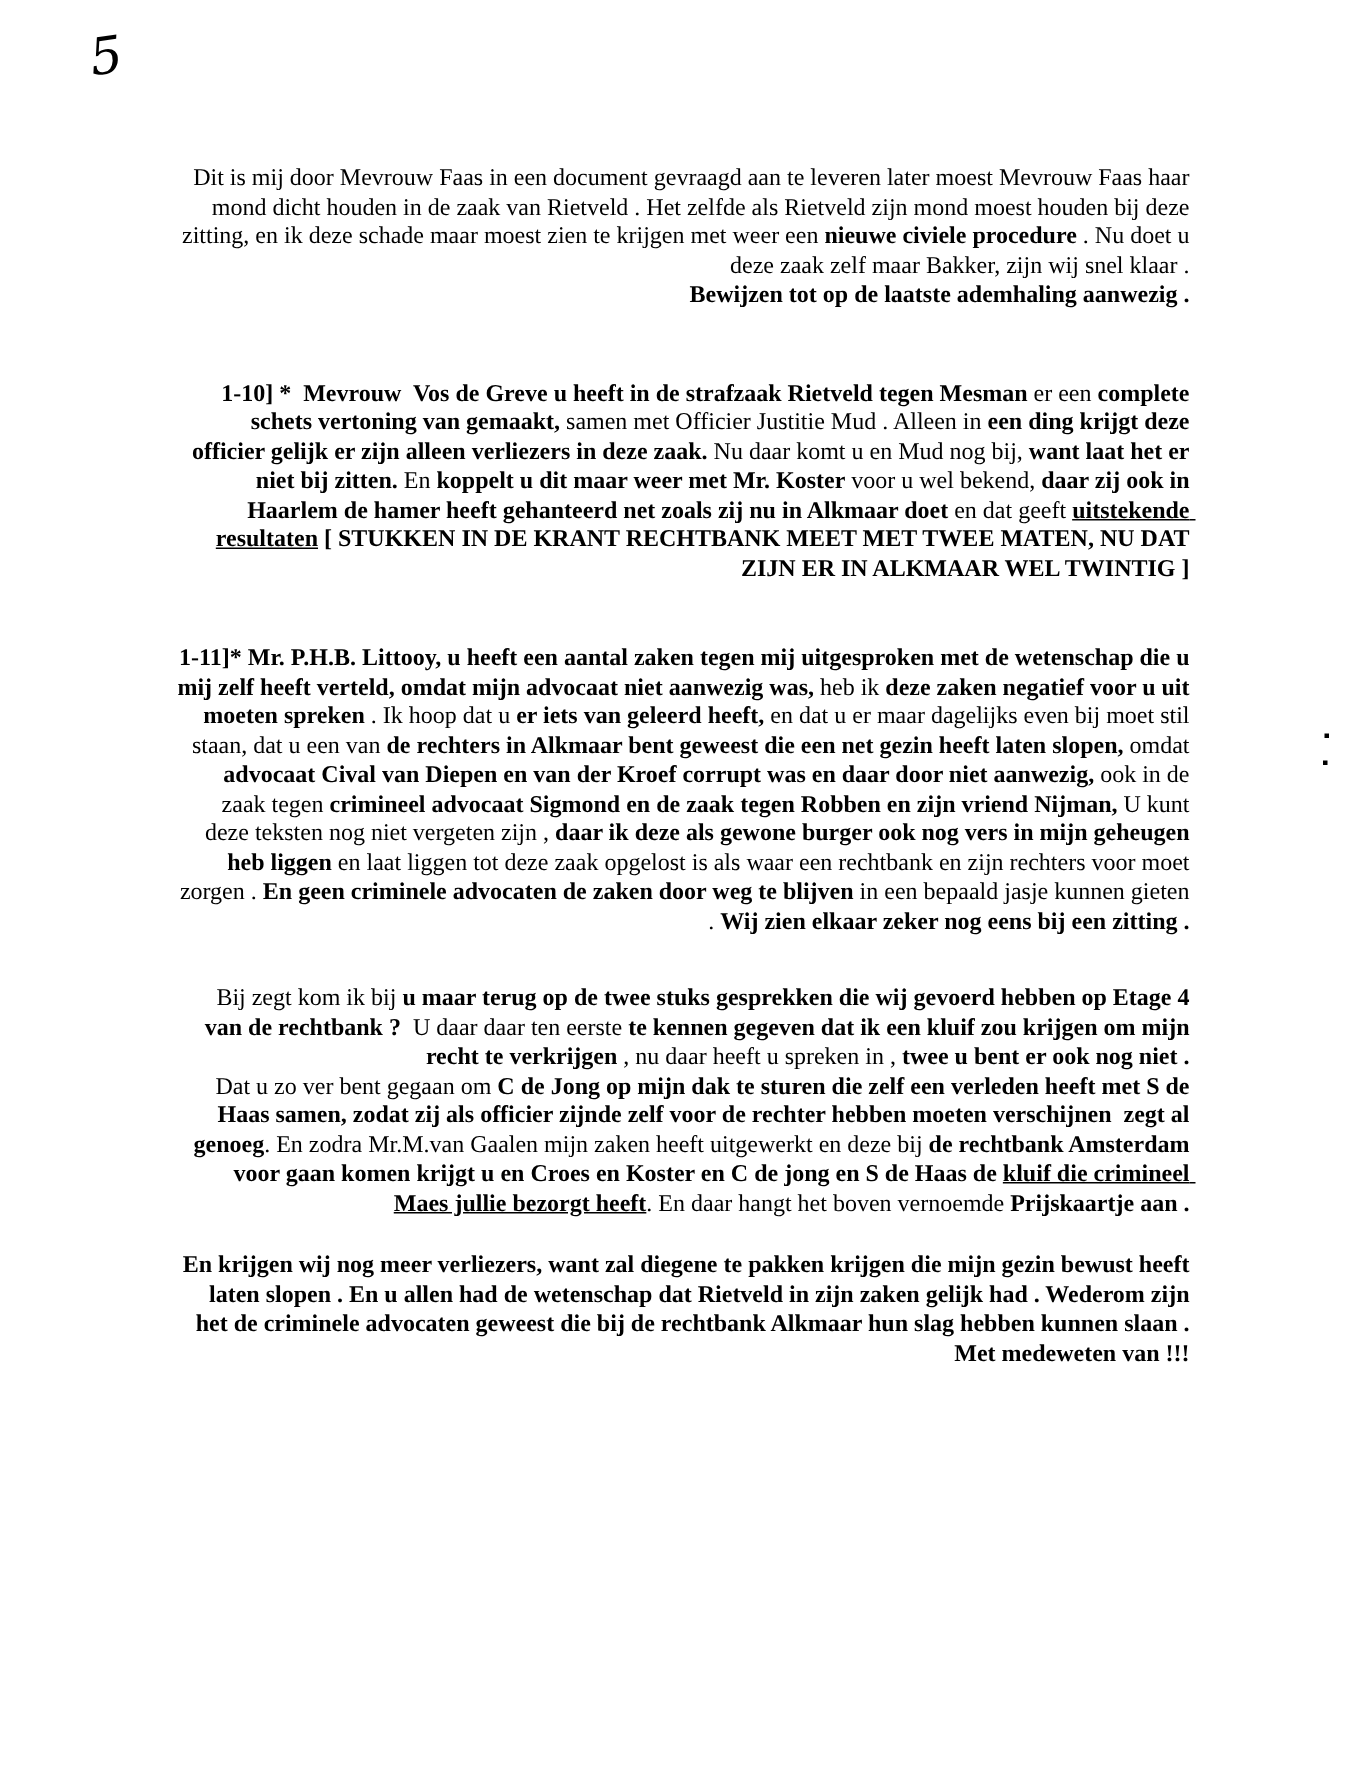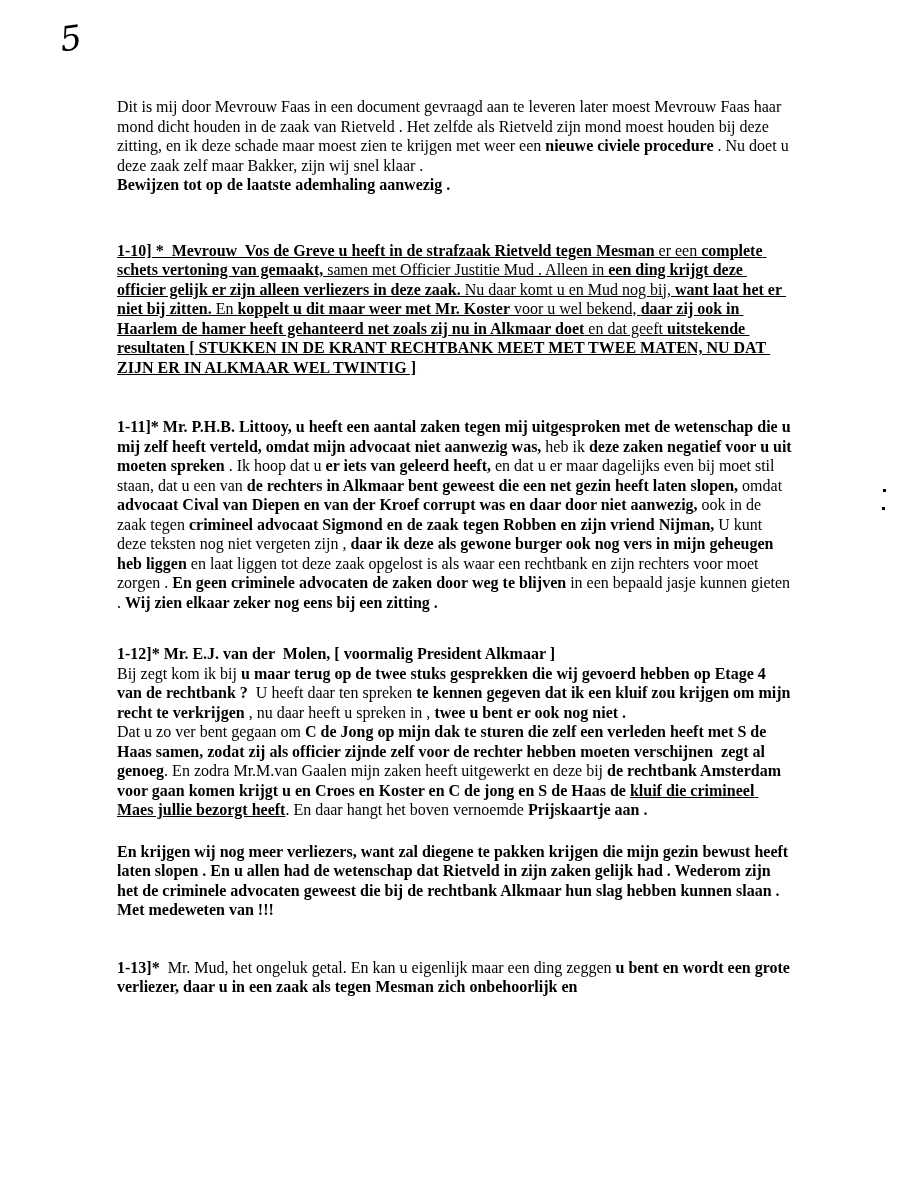--- a/index.html
+++ b/index.html
@@ -22,35 +22,35 @@
     top: 18px;
     font-size: 34px;
     font-style: italic;
     font-family: "DejaVu Serif", serif;
     transform: rotate(-8deg);
     color: #000000;
   }
   .doc {
     position: absolute;
     left: 117px;
-    top: 97px;
+    top: 109px;
     width: 676px;
     font-size: 16px;
     line-height: 19.5px;
-    text-align: left;
+    text-align: right;
   }
   .doc p {
     margin: 0;
     padding: 0;
     white-space: pre-wrap;
   }
   .b { font-weight: bold; }
   .u { text-decoration: underline; }
   .mb46 { margin-bottom: 46px !important; }
-  .mb40 { margin-bottom: 40px !important; text-decoration: underline; }
+  .mb40 { margin-bottom: 40px !important; }
   .mb32 { margin-bottom: 32px !important; }
   .mb22 { margin-bottom: 22px !important; }
   .mb38 { margin-bottom: 38px !important; }
   .speck {
     position: absolute;
     width: 3px;
     height: 3px;
     background: #000000;
   }
   .s1 { left: 883px; top: 489px; }
@@ -60,23 +60,21 @@
 <body>
 
 <div class="page">
 
   <div class="pagenum">5</div>
 
   <div class="doc">
     <p class="mb46"><span>Dit is mij door Mevrouw Faas in een document gevraagd aan te leveren later moest Mevrouw Faas haar mond dicht houden in de zaak van Rietveld . Het zelfde als Rietveld zijn mond moest houden bij deze zitting, en ik deze schade maar moest zien te krijgen met weer een </span><span class="b">nieuwe civiele procedure</span><span> . Nu doet u deze zaak zelf maar Bakker, zijn wij snel klaar .</span><br><span class="b">Bewijzen tot op de laatste ademhaling aanwezig .</span></p>
     <p class="mb40"><span class="b">1-10] *  Mevrouw  Vos de Greve u heeft in de strafzaak Rietveld tegen Mesman</span><span> er een </span><span class="b">complete schets vertoning van gemaakt,</span><span> samen met Officier Justitie Mud . Alleen in </span><span class="b">een ding krijgt deze officier gelijk er zijn alleen verliezers in deze zaak.</span><span> Nu daar komt u en Mud nog bij, </span><span class="b">want laat het er niet bij zitten.</span><span> En </span><span class="b">koppelt u dit maar weer met Mr. Koster</span><span> voor u wel bekend, </span><span class="b">daar zij ook in Haarlem de hamer heeft gehanteerd net zoals zij nu in Alkmaar doet</span><span> en dat geeft </span><span class="b u">uitstekende resultaten</span><span class="b"> [ STUKKEN IN DE KRANT RECHTBANK MEET MET TWEE MATEN, NU DAT ZIJN ER IN ALKMAAR WEL TWINTIG ]</span></p>
     <p class="mb32"><span class="b">1-11]* Mr. P.H.B. Littooy, u heeft een aantal zaken tegen mij uitgesproken met de wetenschap die u mij zelf heeft verteld, omdat mijn advocaat niet aanwezig was,</span><span> heb ik </span><span class="b">deze zaken negatief voor u uit moeten spreken</span><span> . Ik hoop dat u </span><span class="b">er iets van geleerd heeft,</span><span> en dat u er maar dagelijks even bij moet stil staan, dat u een van </span><span class="b">de rechters in Alkmaar bent geweest die een net gezin heeft laten slopen,</span><span> omdat </span><span class="b">advocaat Cival van Diepen en van der Kroef corrupt was en daar door niet aanwezig,</span><span> ook in de zaak tegen </span><span class="b">crimineel advocaat Sigmond en de zaak tegen Robben en zijn vriend Nijman,</span><span> U kunt deze teksten nog niet vergeten zijn , </span><span class="b">daar ik deze als gewone burger ook nog vers in mijn geheugen heb liggen</span><span> en laat liggen tot deze zaak opgelost is als waar een rechtbank en zijn rechters voor moet zorgen . </span><span class="b">En geen criminele advocaten de zaken door weg te blijven</span><span> in een bepaald jasje kunnen gieten . </span><span class="b">Wij zien elkaar zeker nog eens bij een zitting .</span></p>
-    <p><span class="b">1-12]* Mr. E.J. van der  Molen, [ voormalig President Alkmaar ]</span></p>
-    <p><span>Bij zegt kom ik bij </span><span class="b">u maar terug op de twee stuks gesprekken die wij gevoerd hebben op Etage 4 van de rechtbank ?</span><span>  U heeft daar ten spreken </span><span class="b">te kennen gegeven dat ik een kluif zou krijgen om mijn recht te verkrijgen</span><span> , nu daar heeft u spreken in , </span><span class="b">twee u bent er ook nog niet .</span></p>
+    <p><span>Bij zegt kom ik bij </span><span class="b">u maar terug op de twee stuks gesprekken die wij gevoerd hebben op Etage 4 van de rechtbank ?</span><span>  U daar daar ten eerste </span><span class="b">te kennen gegeven dat ik een kluif zou krijgen om mijn recht te verkrijgen</span><span> , nu daar heeft u spreken in , </span><span class="b">twee u bent er ook nog niet .</span></p>
     <p class="mb22"><span>Dat u zo ver bent gegaan om </span><span class="b">C de Jong op mijn dak te sturen die zelf een verleden heeft met S de Haas samen, zodat zij als officier zijnde zelf voor de rechter hebben moeten verschijnen  zegt al genoeg</span><span>. En zodra Mr.M.van Gaalen mijn zaken heeft uitgewerkt en deze bij </span><span class="b">de rechtbank Amsterdam voor gaan komen krijgt u en Croes en Koster en C de jong en S de Haas de </span><span class="b u">kluif die crimineel Maes jullie bezorgt heeft</span><span>. En daar hangt het boven vernoemde </span><span class="b">Prijskaartje aan .</span></p>
     <p class="mb38"><span class="b">En krijgen wij nog meer verliezers, want zal diegene te pakken krijgen die mijn gezin bewust heeft laten slopen . En u allen had de wetenschap dat Rietveld in zijn zaken gelijk had . Wederom zijn het de criminele advocaten geweest die bij de rechtbank Alkmaar hun slag hebben kunnen slaan . Met medeweten van !!!</span></p>
-    <p><span class="b">1-13]*</span><span>  Mr. Mud, het ongeluk getal. En kan u eigenlijk maar een ding zeggen </span><span class="b">u bent en wordt een grote verliezer, daar u in een zaak als tegen Mesman zich onbehoorlijk en</span></p>
   </div>
 
   <div class="speck s1"></div>
   <div class="speck s2"></div>
 
 </div>
 
 </body></html>

